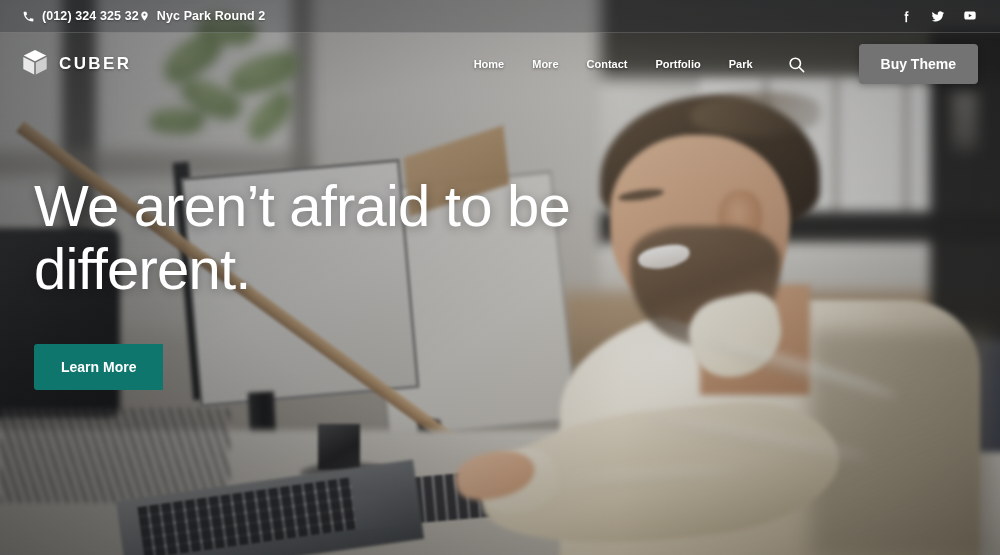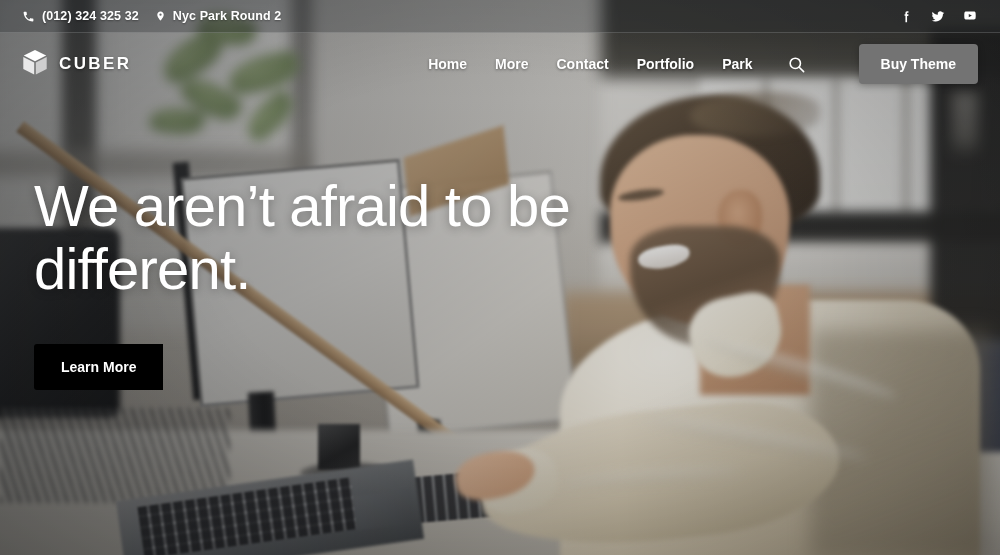--- a/index.html
+++ b/index.html
@@ -402,21 +402,21 @@
     position: absolute;
     left: 0; top: 0;
     width: 1000px; height: 33px;
     background: rgba(38,40,43,.30);
     display: flex;
     align-items: center;
     padding: 0 22px;
     border-bottom: 1px solid rgba(255,255,255,.16);
     z-index: 10;
   }
-  .topbar-left { display: flex; align-items: center; gap: 16px; }
+  .topbar-left { display: flex; align-items: center; }
   .tb-item {
     display: flex; align-items: center; gap: 7px;
     color: #ffffff;
     font-size: 12.5px;
     font-weight: bold;
     letter-spacing: .1px;
     text-shadow: 0 1px 2px rgba(0,0,0,.35);
     white-space: nowrap;
   }
   .tb-item svg { display: block; }
@@ -447,21 +447,21 @@
   }
 
   .nav {
     margin-left: auto;
     display: flex;
     align-items: center;
     gap: 28px;
   }
   .nav-link {
     color: #ffffff;
-    font-size: 14px;
+    font-size: 11px;
     font-weight: bold;
     text-decoration: none;
     text-shadow: 0 1px 3px rgba(0,0,0,.45);
     cursor: pointer;
     white-space: nowrap;
   }
   .search-btn {
     display: flex; align-items: center; justify-content: center;
     width: 24px; height: 24px;
     margin-left: 4px;
@@ -502,21 +502,21 @@
   .btn {
     font-family: "Liberation Sans", sans-serif;
     font-size: 14px;
     font-weight: bold;
     border: none;
     padding: 15px 27px;
     cursor: pointer;
     white-space: nowrap;
   }
   .btn-primary {
-    background: #000000;
+    background: #0f766e;
     color: #ffffff;
     border-radius: 3px 0 0 3px;
   }
   .btn-secondary {
     background: #ffffff;
     color: #2b2b2b;
     border-radius: 0 3px 3px 0;
     padding-left: 30px;
     padding-right: 30px;
   }

